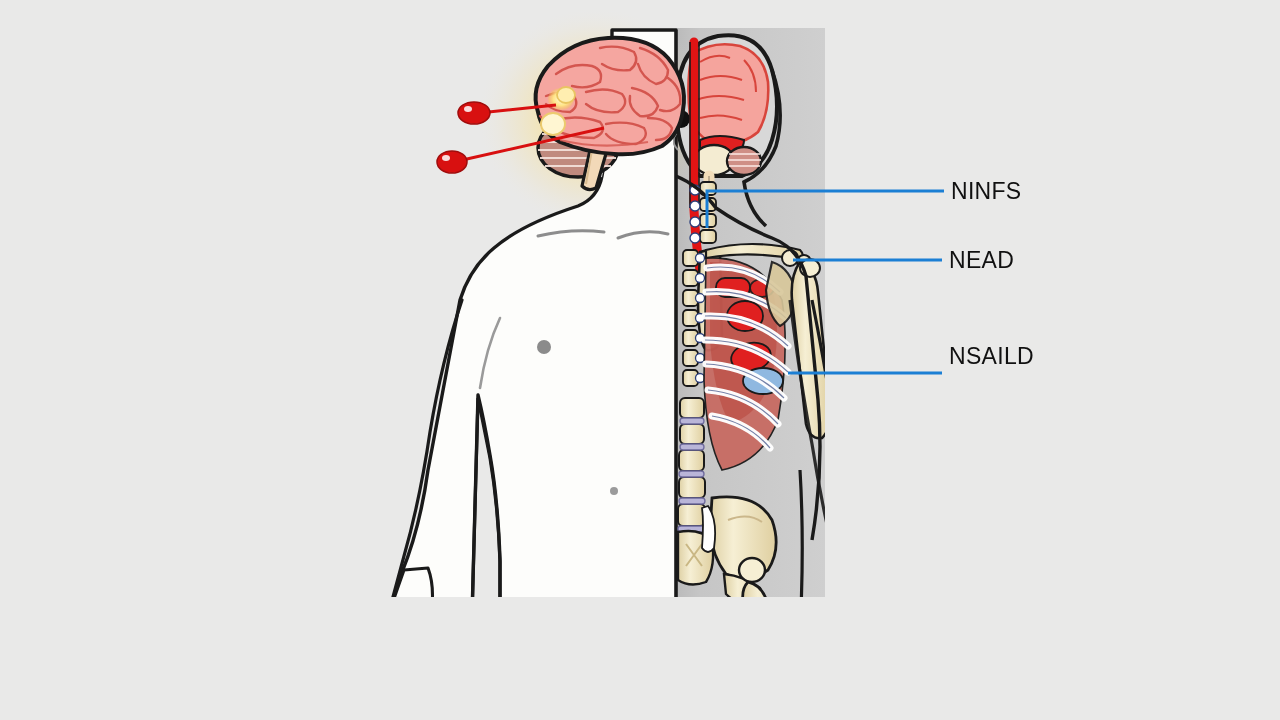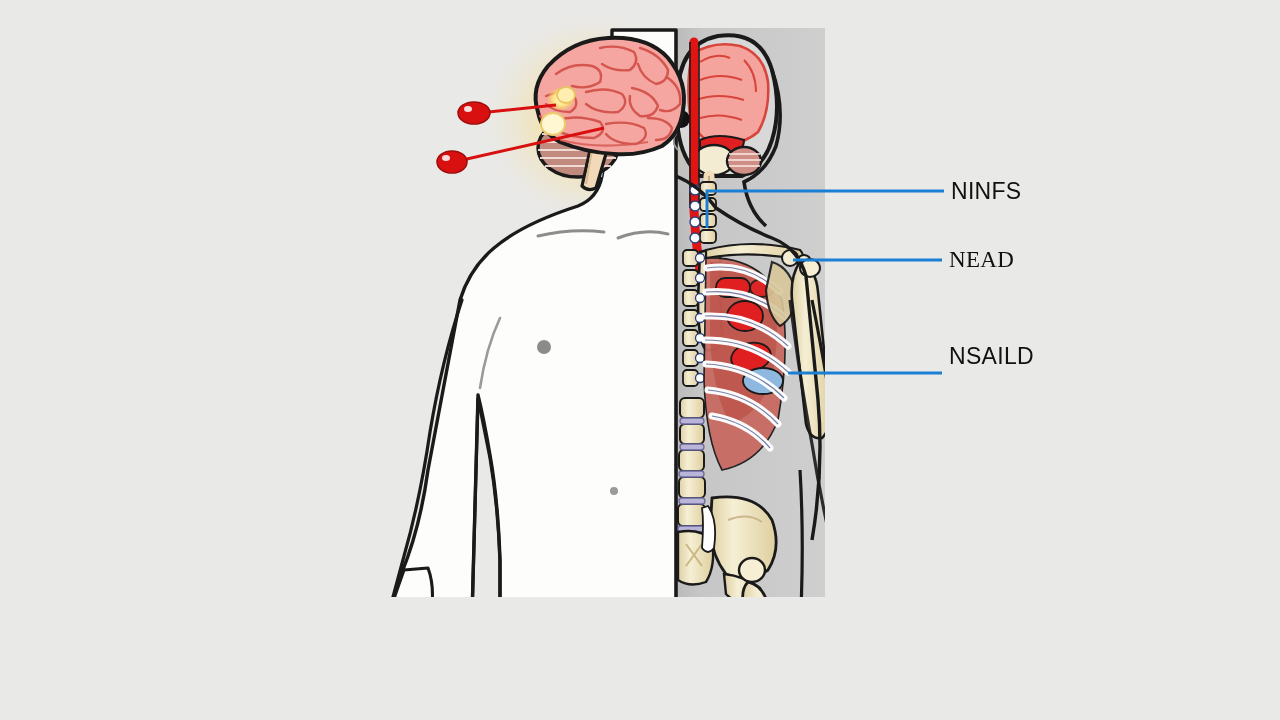--- a/index.html
+++ b/index.html
@@ -27,21 +27,21 @@
   .label-text {
     position: absolute;
     font-family: "Liberation Sans", sans-serif;
     font-size: 23px;
     font-weight: 400;
     letter-spacing: 0.3px;
     color: #111111;
     white-space: nowrap;
   }
   #lbl-0 { left: 951px; top: 178px; }
-  #lbl-1 { left: 949px; top: 247px; font-family: Liberation Serif, serif; }
+  #lbl-1 { left: 949px; top: 247px; }
   #lbl-2 { left: 949px; top: 343px; }
 </style>
 </head>
 <body>
 
 <div id="stage">
 
   <svg id="scene" viewBox="0 0 1280 720" xmlns="http://www.w3.org/2000/svg">
 
     <defs>

